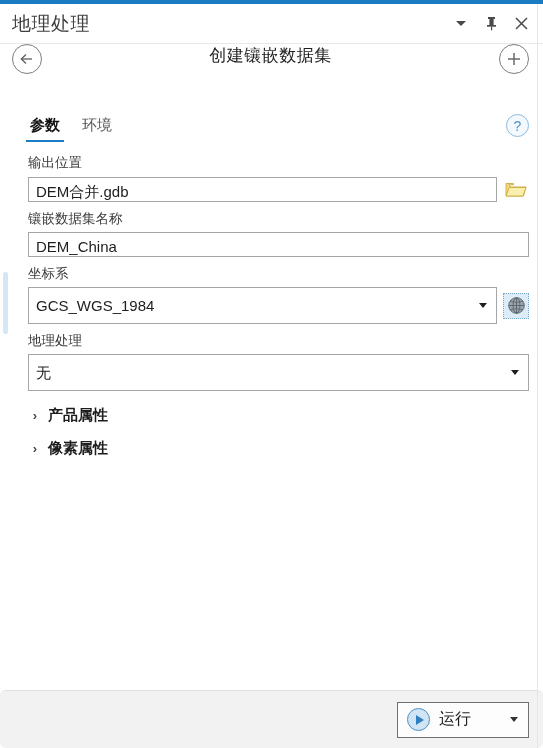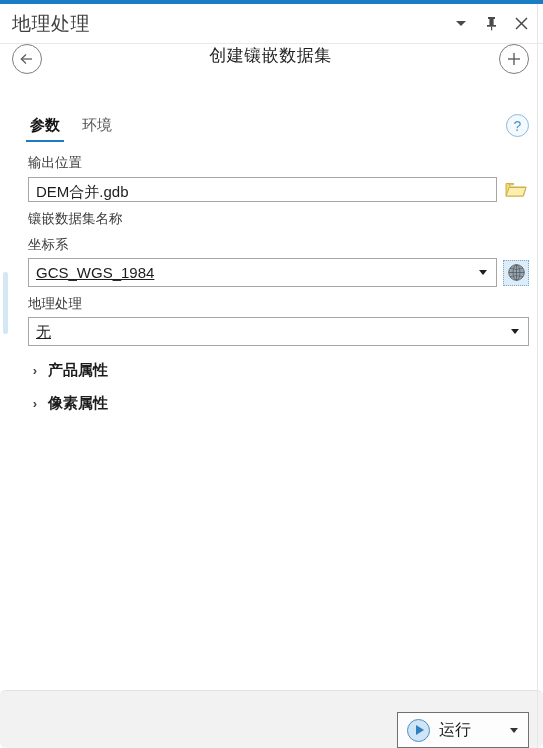--- a/index.html
+++ b/index.html
@@ -182,32 +182,31 @@
     font-size: 15px;
     color: #1d1d1d;
     padding: 0 7px;
     line-height: 27px;
     white-space: nowrap;
     overflow: hidden;
     font-family: "Liberation Sans", "DejaVu Sans", sans-serif;
   }
   .combobox {
     flex: 1 1 auto;
-    height: 29px;
+    height: 37px;
     border: 1px solid #a6a6a6;
     background: #ffffff;
     box-sizing: border-box;
     font-size: 15px;
     color: #1d1d1d;
     padding: 0 7px;
     line-height: 27px;
     display: flex;
     align-items: center;
     position: relative;
-    text-decoration: underline;
   }
   .combobox .cb-value {
     flex: 1 1 auto;
     white-space: nowrap;
     overflow: hidden;
   }
   .cb-arrow {
     width: 0; height: 0;
     border-left: 4.5px solid transparent;
     border-right: 4.5px solid transparent;
@@ -249,21 +248,21 @@
     color: #1d1d1d;
     font-weight: bold;
   }
   
   .footer {
     height: 58px;
     flex: none;
     background: #f2f2f2;
     border-top: 1px solid #e2e2e2;
     display: flex;
-    align-items: flex-end;
+    align-items: center;
     justify-content: flex-end;
     padding: 0 14px 0 0;
     box-sizing: border-box;
     position: relative;
     border-radius: 6px;
   }
   .run-button {
     display: flex;
     align-items: center;
     height: 36px;
@@ -379,20 +378,23 @@
           <svg width="22" height="18" viewBox="0 0 22 18">
             <path d="M1 3.5 L1 16 L18.5 16 L21 7 L5.5 7 L4 4.8 L8.5 4.8 L8.5 3.5 Z" fill="#f2d97a" stroke="#c9ab3e" stroke-width="0.9" stroke-linejoin="round"></path>
             <path d="M1 16 L4.2 7.5 L21 7.5 L18 16 Z" fill="#fbefae" stroke="#c9ab3e" stroke-width="0.9" stroke-linejoin="round"></path>
           </svg>
         </div>
       </div>
     </div>
 
     <div class="field">
       <span class="field-label">镶嵌数据集名称</span>
+      <div class="field-row">
+        <div class="textbox" title="">DEM_China</div>
+      </div>
     </div>
 
     <div class="field">
       <span class="field-label">坐标系</span>
       <div class="field-row">
         <div class="combobox">
           <span class="cb-value">GCS_WGS_1984</span>
           <span class="cb-arrow"></span>
         </div>
         <div class="side-btn active-hover">

